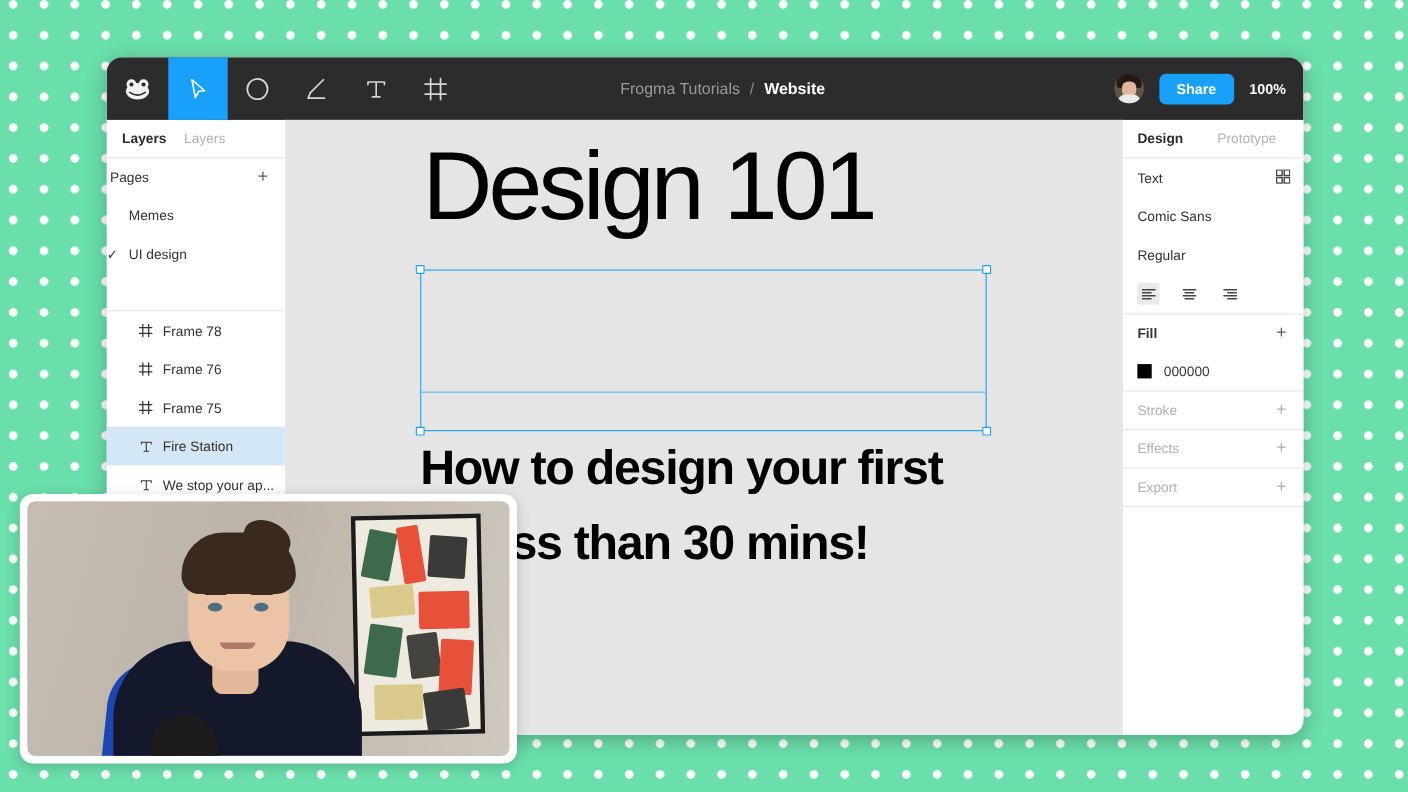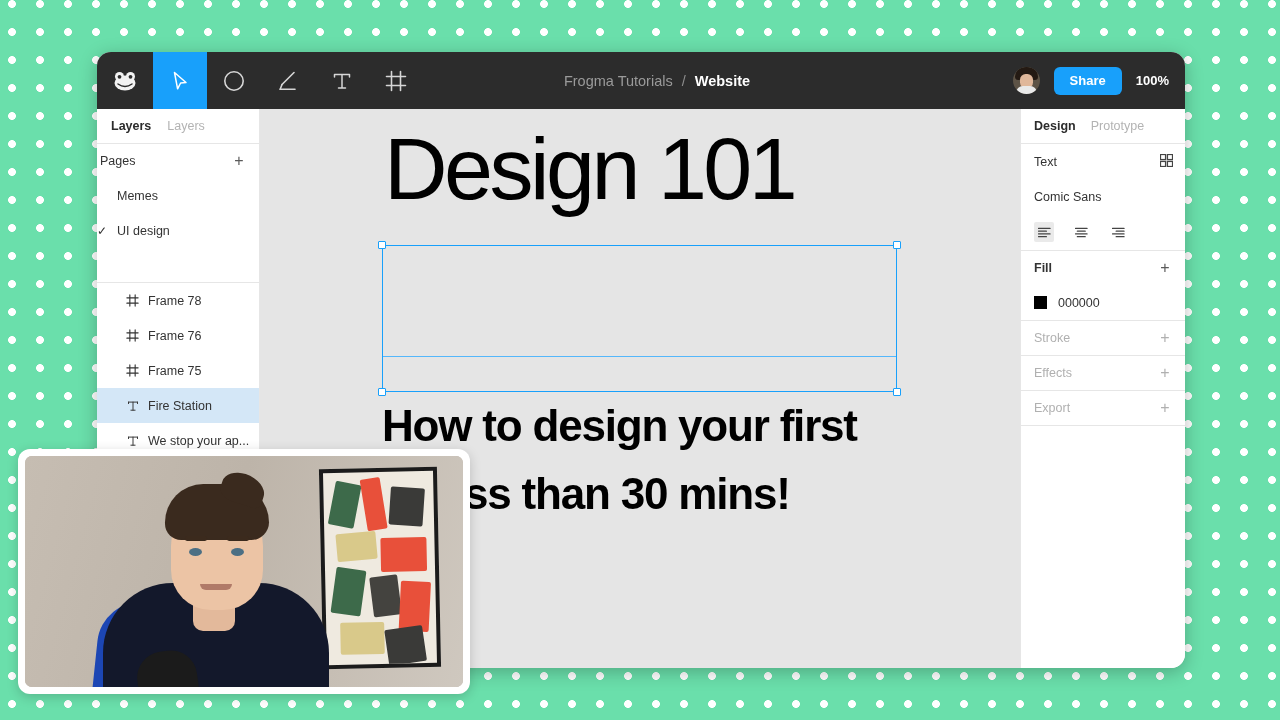--- a/index.html
+++ b/index.html
@@ -132,21 +132,21 @@
   .handle.tl { left:-5px; top:-5px; }
   .handle.tr { right:-5px; top:-5px; }
   .handle.bl { left:-5px; bottom:-5px; }
   .handle.br { right:-5px; bottom:-5px; }
   
   #right-panel {
     width:165px; flex:0 0 165px; background:#ffffff;
     border-left:1px solid #e6e6e6; display:flex; flex-direction:column;
   }
   #right-tabs {
-    height:35px; display:flex; align-items:center; gap:15px;
+    height:35px; display:flex; align-items:center; gap:31px;
     padding-left:13px; border-bottom:1px solid #e6e6e6;
   }
   .sect-row {
     height:35px; display:flex; align-items:center; justify-content:space-between;
     padding:0 12px 0 13px; font-size:12.5px; color:#333;
   }
   .sect-row.dim { color:#b0b0b0; }
   .sect-row.dim .plus-btn { color:#b0b0b0; }
   .bordered-top { border-top:1px solid #e6e6e6; }
   .value-row {
@@ -385,20 +385,23 @@
               <rect x="8" y="0.5" width="5.5" height="5.5" fill="none" stroke="#444" stroke-width="1.4"></rect>
               <rect x="0.5" y="8" width="5.5" height="5.5" fill="none" stroke="#444" stroke-width="1.4"></rect>
               <rect x="8" y="8" width="5.5" height="5.5" fill="none" stroke="#444" stroke-width="1.4"></rect>
             </svg>
           </span>
         </div>
 
         <div class="value-row">
           <span>Comic Sans</span>
         </div>
+        <div class="value-row">
+          <span>Regular</span>
+        </div>
 
         <div id="align-row">
           <span class="align-btn active">
             <svg width="13" height="11" viewBox="0 0 14 12">
               <path d="M0.5 1.5 H13 M0.5 4.5 H9 M0.5 7.5 H13 M0.5 10.5 H9" stroke="#444" stroke-width="1.5" stroke-linecap="round"></path>
             </svg>
           </span>
           <span class="align-btn">
             <svg width="13" height="11" viewBox="0 0 14 12">
               <path d="M0.5 1.5 H13 M2.5 4.5 H11 M0.5 7.5 H13 M2.5 10.5 H11" stroke="#444" stroke-width="1.5" stroke-linecap="round"></path>

